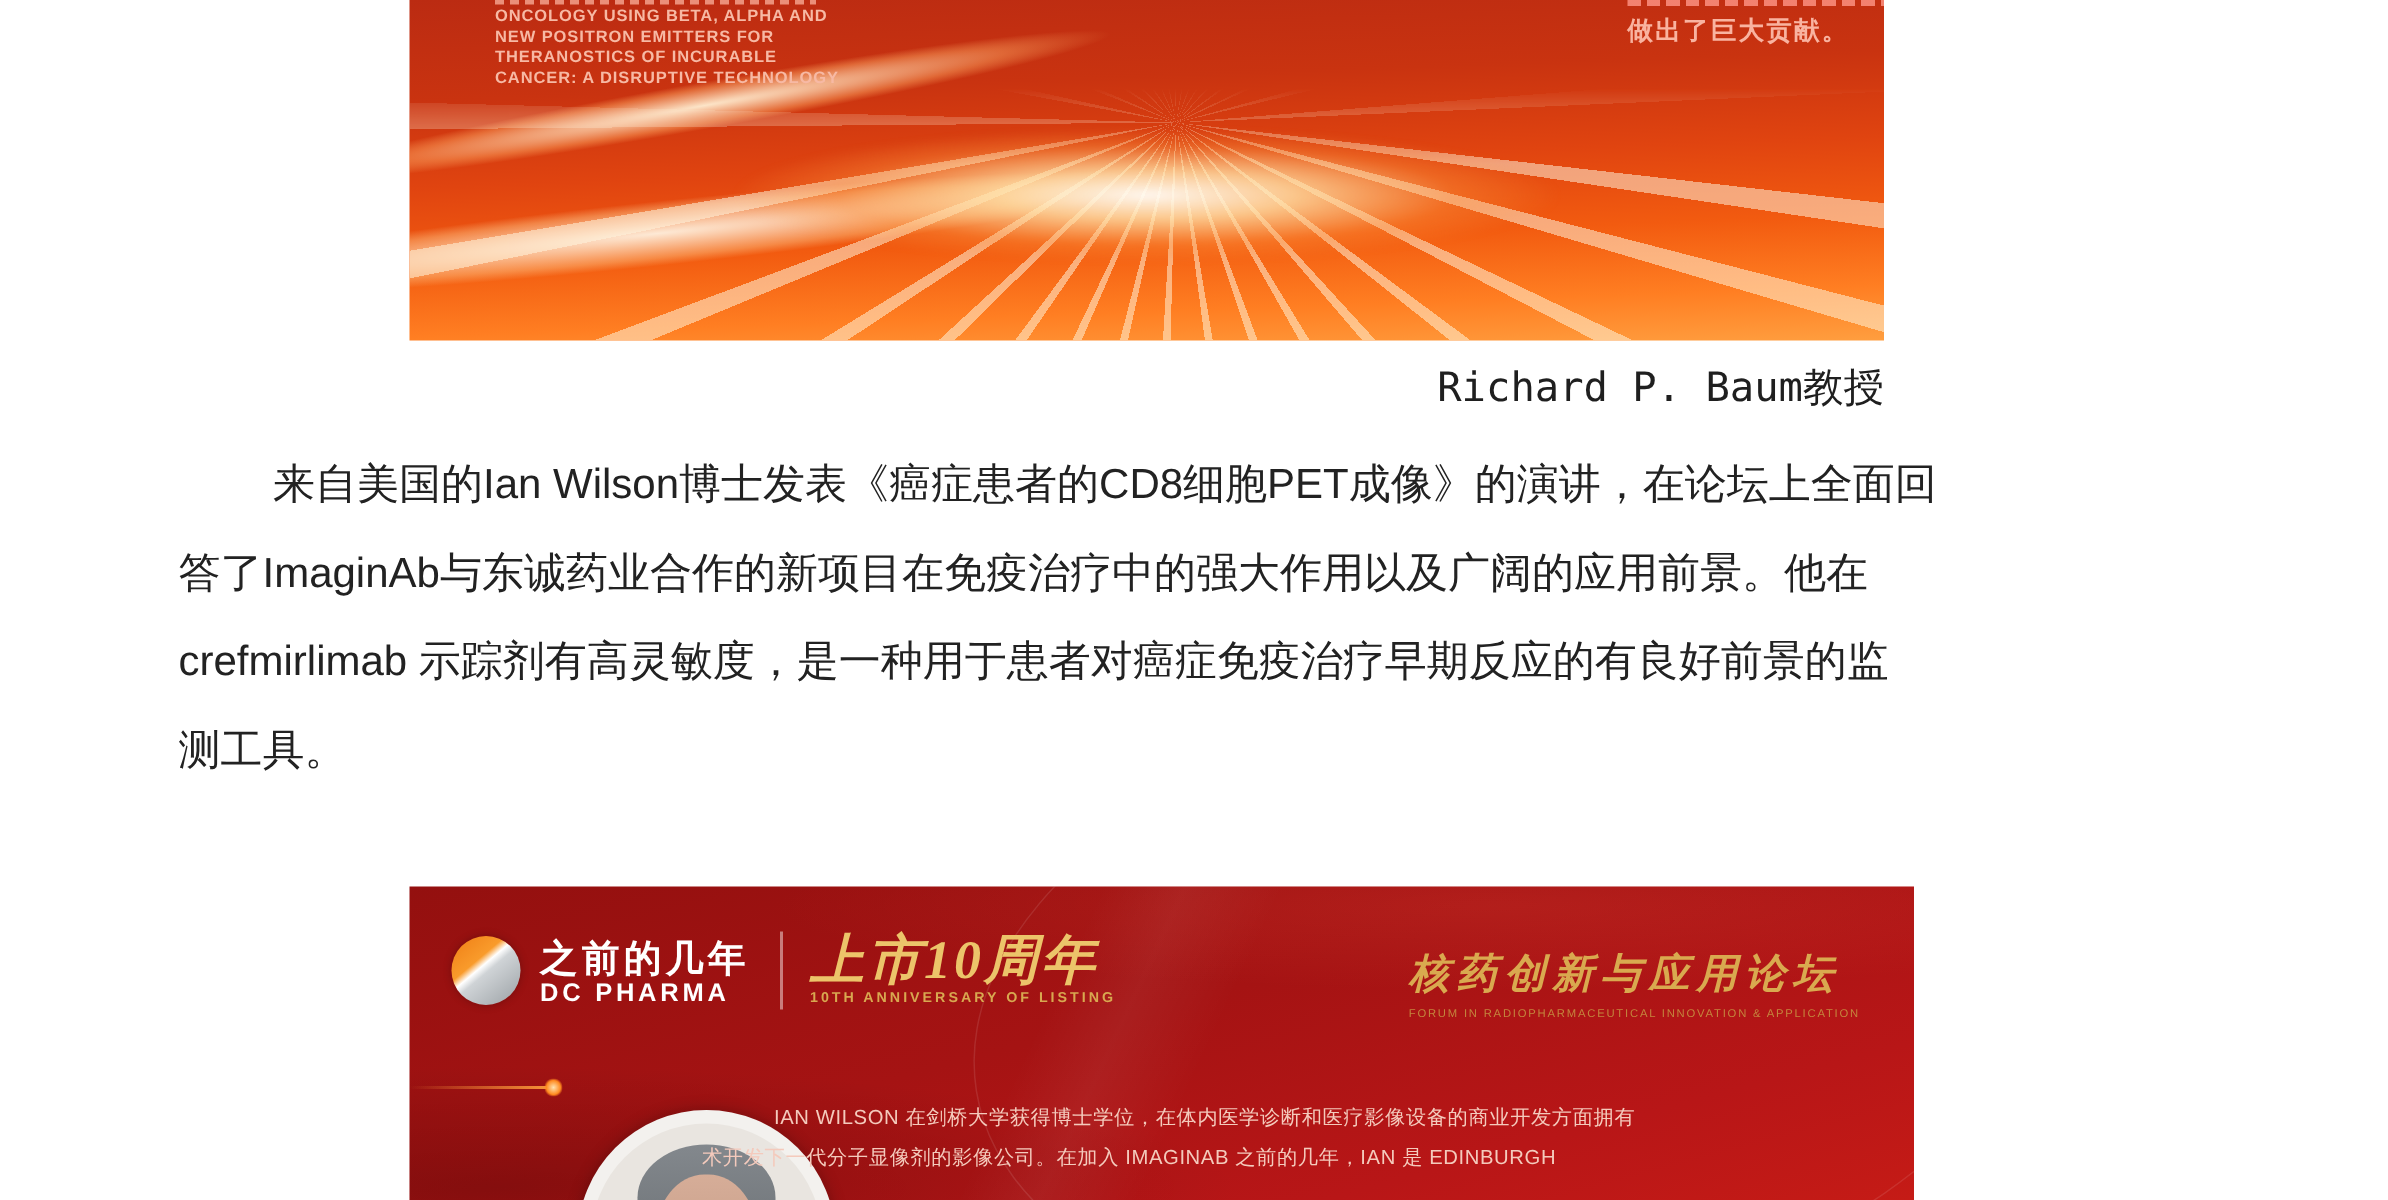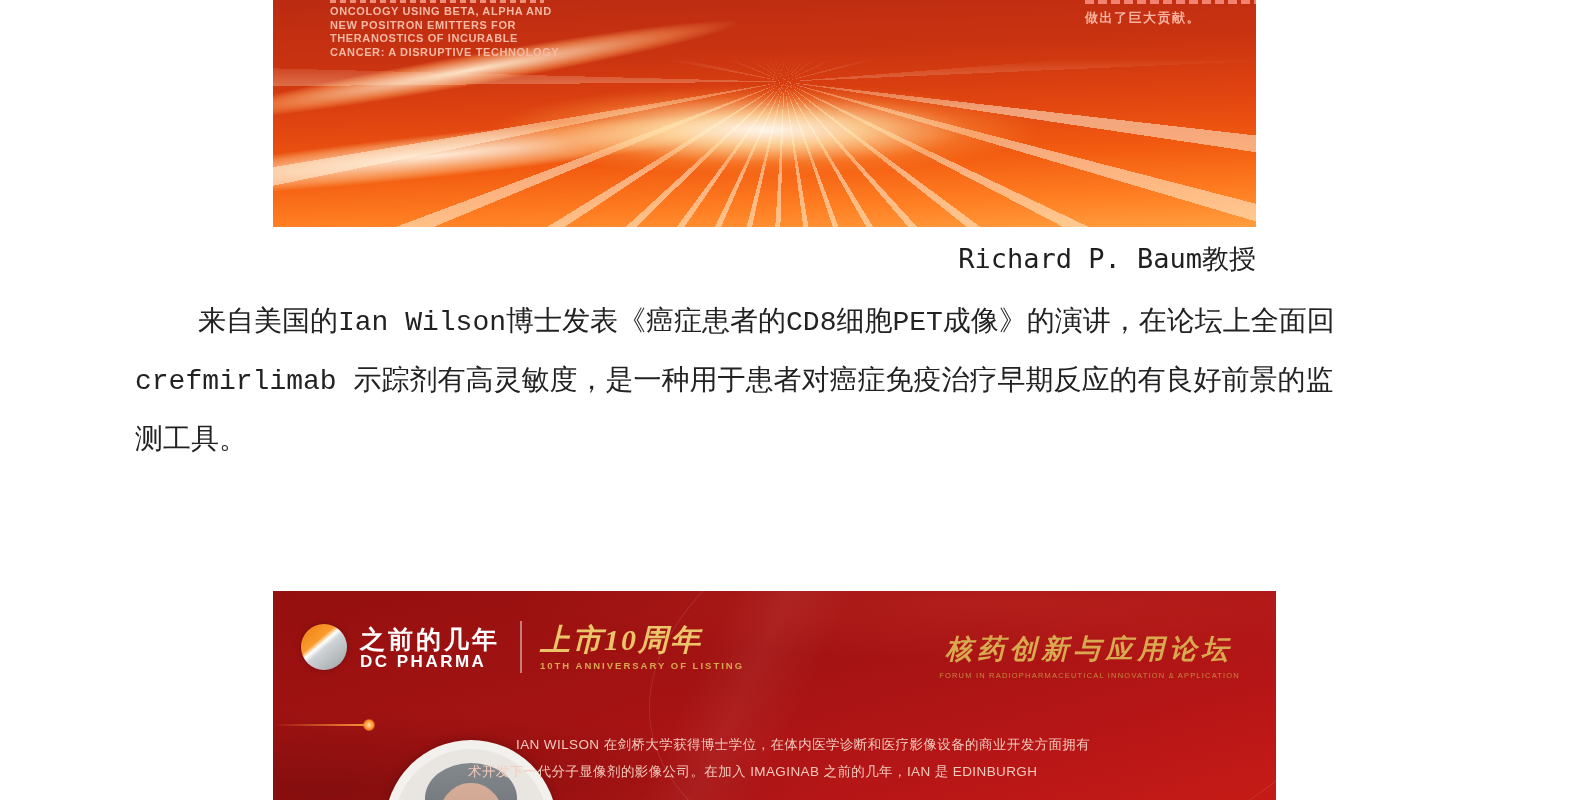--- a/index.html
+++ b/index.html
@@ -39,33 +39,33 @@
   .b1-cut-left {
     position:absolute; left:57px; top:0; width:214px; height:3px;
     background:repeating-linear-gradient(90deg, rgba(255,185,165,.7) 0 6px, transparent 6px 10px);
   }
   .b1-cut-right {
     position:absolute; left:812px; top:0; width:250px; height:4px;
     background:repeating-linear-gradient(90deg, rgba(255,150,135,.8) 0 9px, transparent 9px 13px);
   }
   .b1-title { position:absolute; left:57px; top:5px; color:#f7b9a4; font-size:11px;
     font-weight:bold; letter-spacing:.6px; line-height:13.5px; }
-  .b1-right { position:absolute; left:812px; top:9px; color:#f9b3a0; font-size:13px;
+  .b1-right { position:absolute; left:812px; top:9px; color:#f9b3a0; font-size:17px;
     font-weight:bold; letter-spacing:1.5px; }
 
   
   .caption {
     position:absolute; left:273px; top:240px; width:983px; padding-left:70px;
     text-align:right; color:#1f1f1f; font-size:27px; line-height:38px;
     font-family:"DejaVu Sans Mono","Liberation Mono",monospace;
   }
   .paragraph {
-    position:absolute; left:135px; top:293px; width:1330px;
+    position:absolute; left:119px; top:293px; width:1330px;
     color:#222222; font-size:28px;
-    font-family:Liberation Mono, monospace;
+    font-family:Liberation Sans, sans-serif;
   }
   .pline { height:59px; line-height:59px; white-space:nowrap; }
   .pline.indent { text-indent:63px; }
 
   
   .banner-bottom {
     position:absolute; left:273px; top:591px; width:1003px; height:209px;
     overflow:hidden;
     background:linear-gradient(165deg,#94100f 0%,#a51313 45%,#b81617 78%,#c51b16 100%);
   }
@@ -82,24 +82,24 @@
   }
   .logo-row { position:absolute; left:28px; top:30px; display:flex; align-items:center; }
   .sphere {
     width:46px; height:46px; border-radius:50%; margin-right:13px;
     background:linear-gradient(140deg,#ee7d15 0%,#f99b2b 36%,#ffffff 44%,#cfd3d6 52%,#9aa0a4 100%);
     box-shadow:0 0 6px rgba(0,0,0,.25);
   }
   .company .cn { color:#ffffff; font-size:25px; font-weight:bold; letter-spacing:3px; line-height:28px; }
   .company .en { color:#ffffff; font-size:17px; font-weight:bold; letter-spacing:2.5px; line-height:17px; }
   .logo-divider { width:2px; height:52px; background:rgba(255,255,255,.45); margin:0 18px 0 20px; }
-  .anniv .title { color:#ecc46a; font-size:30px; font-weight:bold; letter-spacing:2px;
+  .anniv .title { color:#ecc46a; font-size:36px; font-weight:bold; letter-spacing:2px;
     font-family:"Liberation Serif",serif; font-style:italic; line-height:32px; }
   .anniv .sub { color:#d8a850; font-size:9.5px; font-weight:bold; letter-spacing:2px; margin-top:4px; }
-  .forum { position:absolute; right:36px; top:40px; text-align:center; }
+  .forum { position:absolute; right:36px; top:40px; }
   .forum .title { color:#d9a94f; font-size:27px; font-weight:bold; font-style:italic;
     letter-spacing:5px; font-family:"Liberation Serif",serif; }
   .forum .sub { color:#c89a45; font-size:7.5px; letter-spacing:1.2px; margin-top:4px; opacity:.85; }
   .streak { position:absolute; left:0; top:133px; width:96px; height:2px;
     background:linear-gradient(90deg, rgba(255,120,40,0), rgba(255,160,60,.95)); }
   .streak::after { content:""; position:absolute; right:-6px; top:-5px; width:12px; height:12px;
     background:radial-gradient(circle,#ffe2b0 0%,#ff8a20 55%,transparent 75%); }
   .photo { position:absolute; left:112px; top:149px; width:172px; height:172px;
     border-radius:50%; background:#f3f1ee; box-shadow:0 0 10px rgba(0,0,0,.25); }
   .photo-inner { position:absolute; inset:9px; border-radius:50%; overflow:hidden; background:#e9e5e0; }
@@ -130,20 +130,21 @@
       <div>THERANOSTICS OF INCURABLE</div>
       <div>CANCER: A DISRUPTIVE TECHNOLOGY</div>
     </div>
     <div class="b1-right">做出了巨大贡献。</div>
   </section>
 
   <div class="caption">Richard P. Baum教授</div>
 
   <div class="paragraph">
     <div class="pline indent">来自美国的Ian Wilson博士发表《癌症患者的CD8细胞PET成像》的演讲，在论坛上全面回</div>
+    <div class="pline">答了ImaginAb与东诚药业合作的新项目在免疫治疗中的强大作用以及广阔的应用前景。他在</div>
     <div class="pline">crefmirlimab 示踪剂有高灵敏度，是一种用于患者对癌症免疫治疗早期反应的有良好前景的监</div>
     <div class="pline">测工具。</div>
   </div>
 
   <section class="banner-bottom">
     <div class="b2-sheen"></div>
     <div class="b2-curve"></div>
 
     <div class="logo-row">
       <div class="sphere"></div>

